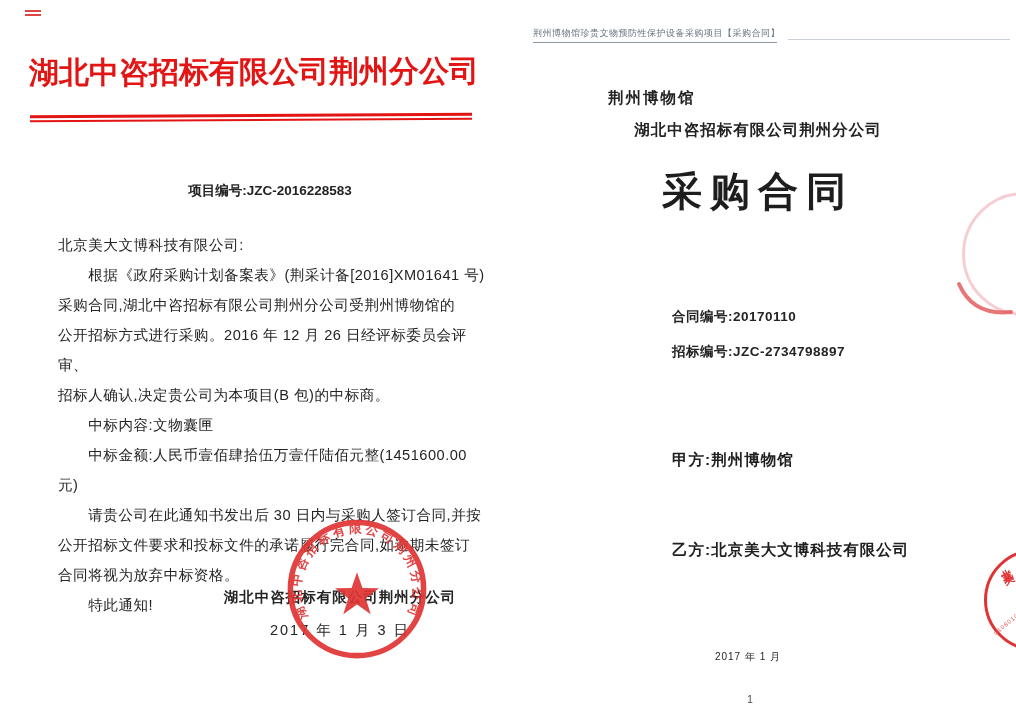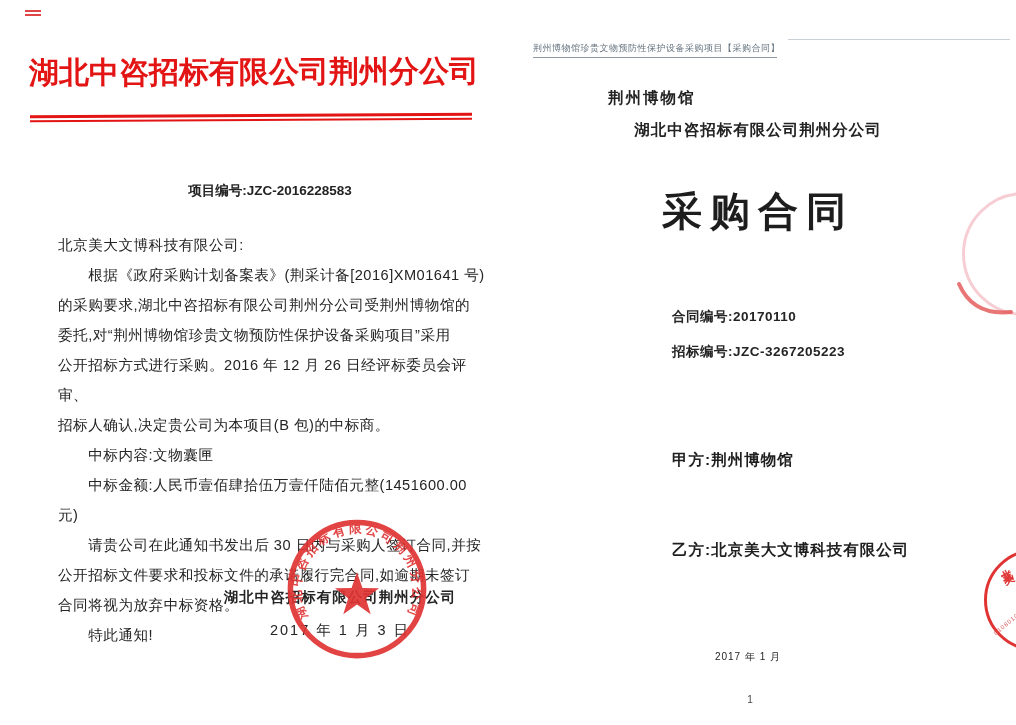--- a/index.html
+++ b/index.html
@@ -39,33 +39,33 @@
   .sign-block{left:180px;top:588px;width:320px;text-align:center;}
   .sign-name{font-size:14.5px;font-weight:bold;color:#242424;letter-spacing:1px;}
   .sign-date{font-size:14.5px;color:#242424;margin-top:14px;letter-spacing:2px;}
   .seal-left{left:283px;top:515px;width:148px;height:148px;opacity:0.92;}
 
   
   .rp-note{
     left:533px;top:27px;width:244px;
     font-size:9px;color:#66737f;letter-spacing:0.5px;
     border-bottom:1px solid #8d99a4;padding-bottom:2px;
-    white-space:nowrap;overflow:hidden;margin-top:15px;
+    white-space:nowrap;overflow:hidden;
   }
   .rp-note-rule{left:788px;top:39px;width:222px;height:1px;background:#c9d0d7;}
   .rp-org{
     left:608px;top:88px;width:300px;text-align:left;
     font-size:15.5px;font-weight:bold;color:#232323;letter-spacing:2px;
   }
   .rp-project{
     left:568px;top:120px;width:380px;text-align:center;
     font-size:15.5px;font-weight:bold;color:#232323;letter-spacing:1px;
   }
   .rp-title{
-    left:608px;top:184px;width:300px;text-align:center;
+    left:608px;top:164px;width:300px;text-align:center;
     font-size:40px;font-weight:bold;color:#1d1d1d;letter-spacing:8px;
   }
   .rp-numbers{left:672px;top:308px;width:300px;font-size:13.5px;font-weight:bold;color:#242424;}
   .rp-numbers .row{margin-bottom:17px;letter-spacing:0.5px;}
   .rp-party{font-size:15.5px;font-weight:bold;color:#1f1f1f;letter-spacing:1px;}
   .rp-party-a{left:672px;top:450px;width:320px;}
   .rp-party-b{left:672px;top:540px;width:330px;}
   .rp-date{
     left:648px;top:650px;width:200px;text-align:center;
     font-size:10px;font-weight:normal;color:#242424;letter-spacing:1px;
@@ -111,22 +111,21 @@
     <div class="r1"></div>
       <div class="r2"></div>
   </div>
 
 
   <div class="abs project-no">项目编号:JZC-2016228583</div>
 
   <div class="abs body-text">
     <div>北京美大文博科技有限公司:</div>
     <div>　　根据《政府采购计划备案表》(荆采计备[2016]XM01641 号)</div>
-    <div>的采购要求,湖北中咨招标有限公司荆州分公司受荆州博物馆的</div>
-    <div>委托,对“荆州博物馆珍贵文物预防性保护设备采购项目”采用</div>
+    <div>采购合同,湖北中咨招标有限公司荆州分公司受荆州博物馆的</div>
     <div>公开招标方式进行采购。2016 年 12 月 26 日经评标委员会评审、</div>
     <div>招标人确认,决定贵公司为本项目(B 包)的中标商。</div>
     <div>　　中标内容:文物囊匣</div>
     <div>　　中标金额:人民币壹佰肆拾伍万壹仟陆佰元整(1451600.00</div>
     <div>元)</div>
     <div>　　请贵公司在此通知书发出后 30 日内与采购人签订合同,并按</div>
     <div>公开招标文件要求和投标文件的承诺履行完合同,如逾期未签订</div>
     <div>合同将视为放弃中标资格。</div>
     <div>　　特此通知!</div>
   </div>
@@ -148,21 +147,21 @@
   <div class="abs rp-note">荆州博物馆珍贵文物预防性保护设备采购项目【采购合同】</div>
   <div class="abs rp-note-rule"></div>
 
   <div class="abs rp-org">荆州博物馆</div>
   <div class="abs rp-project">湖北中咨招标有限公司荆州分公司</div>
 
   <div class="abs rp-title">采购合同</div>
 
   <div class="abs rp-numbers">
     <div class="row">合同编号:20170110</div>
-    <div class="row">招标编号:JZC-3267205223</div>
+    <div class="row">招标编号:JZC-2734798897</div>
   </div>
 
   <div class="abs rp-party rp-party-a">甲方:荆州博物馆</div>
   <div class="abs rp-party rp-party-b">乙方:北京美大文博科技有限公司</div>
 
   <div class="abs rp-date">2017 年 1 月</div>
   <div class="abs rp-pageno">1</div>
 
   <div class="abs seal-frag seal-frag-top"></div>
   <svg class="abs seal-frag-top-arc" viewBox="0 0 60 42">

